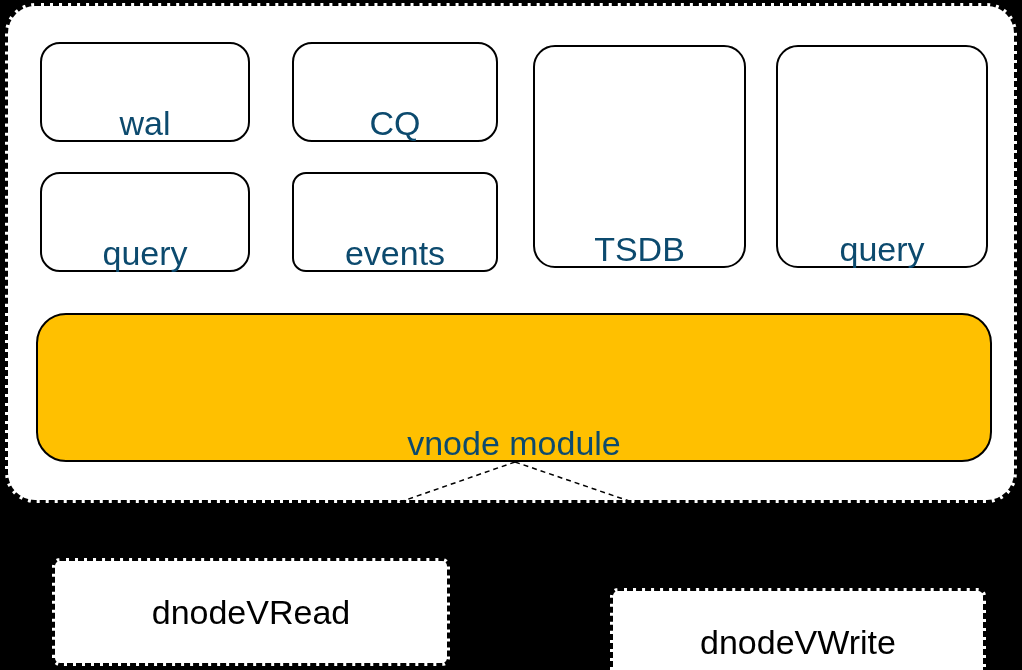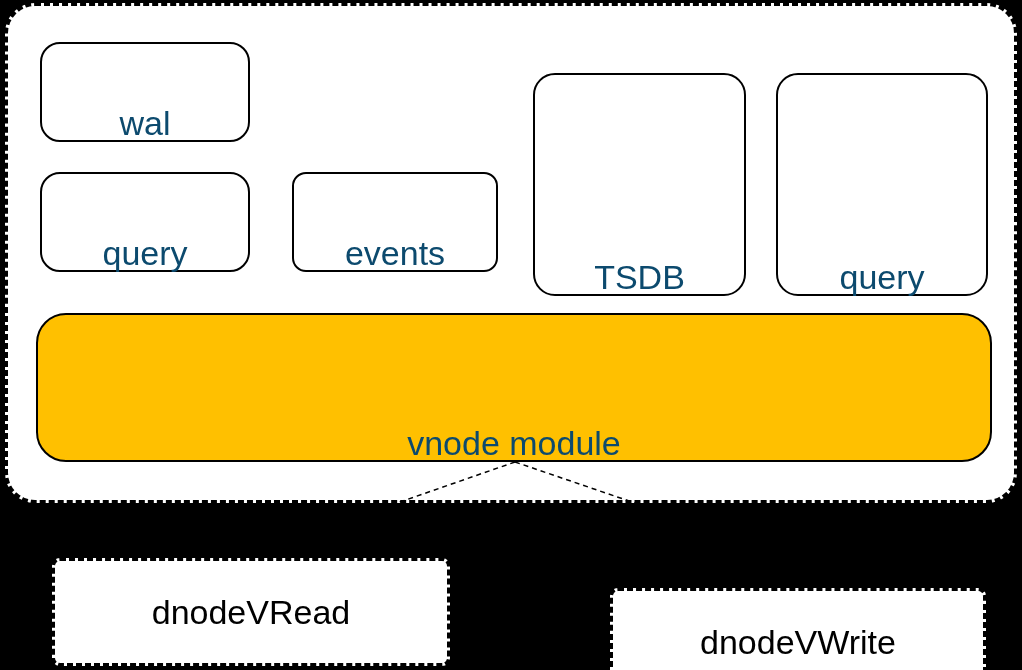--- a/index.html
+++ b/index.html
@@ -34,21 +34,21 @@
     align-items: flex-end;
     justify-content: center;
     background: var(--box-fill, #ffffff);
     border: 2px solid var(--stroke, #000000);
     color: #0c4a6e;
     font-size: 34px;
     line-height: 1;
     white-space: nowrap;
   }
   .box.small { border-radius: 20px; }
-  .box.tall  { border-radius: 22px; margin-top: 28px; }
+  .box.tall  { border-radius: 22px; }
 
   #box-wal    { left: 40px;  top: 42px;  width: 210px; height: 100px; }
   #box-cq     { left: 292px; top: 42px;  width: 206px; height: 100px; }
   #box-sync   { left: 40px;  top: 172px; width: 210px; height: 100px; }
   #box-events { left: 292px; top: 172px; width: 206px; height: 100px; border-radius: 14px; }
   #box-tsdb   { left: 533px; top: 45px;  width: 213px; height: 223px; }
   #box-query  { left: 776px; top: 45px;  width: 212px; height: 223px; }
 
   #box-vnode {
     left: 36px;
@@ -88,20 +88,23 @@
 </head>
 <body>
 
 <div class="stage">
 
   <div class="panel"></div>
 
   <div class="box small" id="box-wal">
     <span>wal</span>
   </div>
+  <div class="box small" id="box-cq">
+    <span>CQ</span>
+  </div>
 
   <div class="box small" id="box-sync">
     <span>query</span>
   </div>
   <div class="box small" id="box-events">
     <span>events</span>
   </div>
 
   <div class="box tall" id="box-tsdb">
     <span>TSDB</span>

